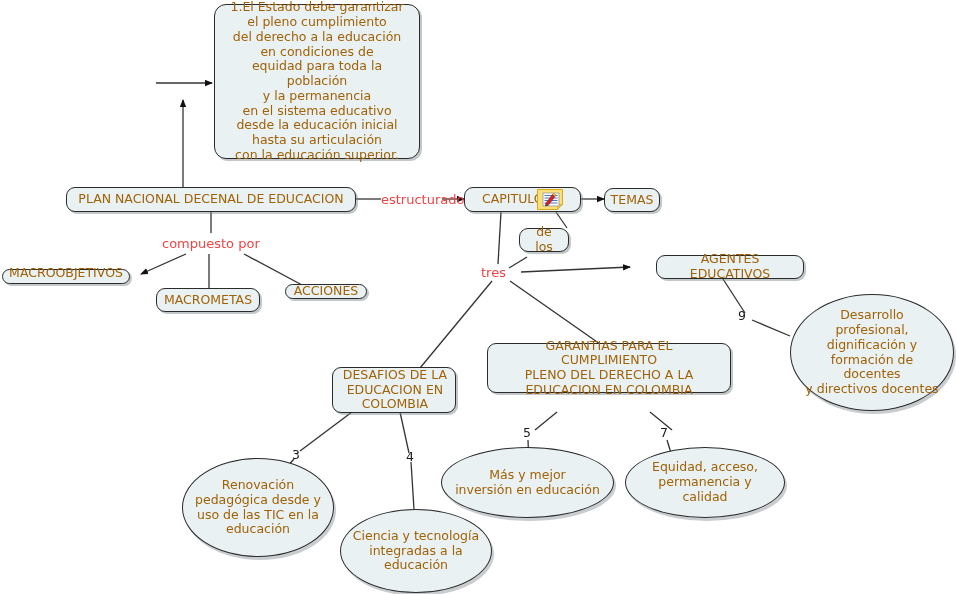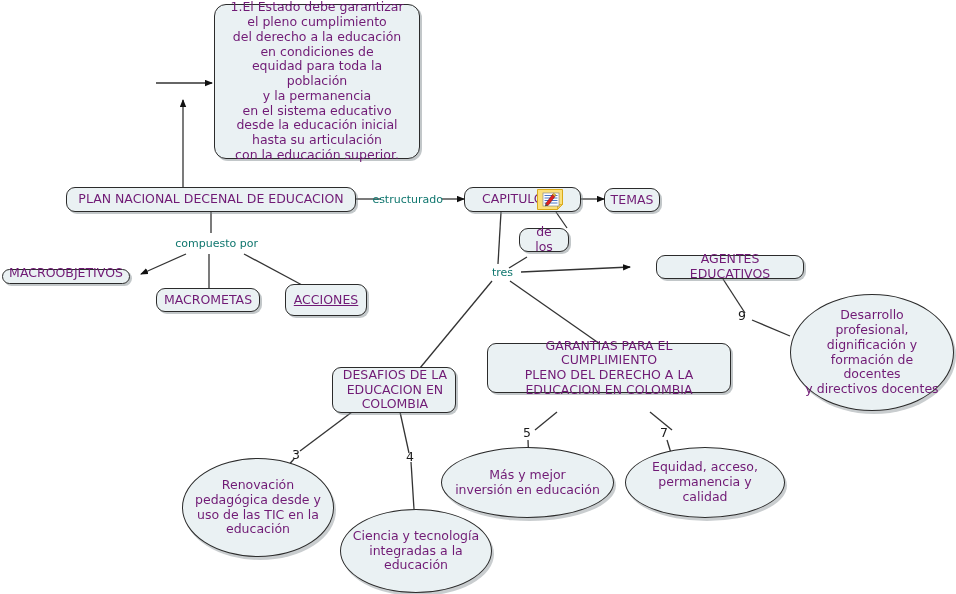--- a/index.html
+++ b/index.html
@@ -24,21 +24,21 @@
     pointer-events: none;
   }
   
   .node {
     position: absolute;
     box-sizing: border-box;
     display: flex;
     align-items: center;
     justify-content: center;
     text-align: center;
-    color: #701a75;
+    color: #a16207;
     background: #eaf1f3;
     border: 1px solid #2b2b2b;
     line-height: 1.18;
     white-space: pre-line;
     z-index: 5;
   }
   .concept {
     border-radius: 9px;
     box-shadow: 2px 2px 0 rgba(120,130,135,0.45);
     font-size: 12.5px;
@@ -52,25 +52,25 @@
     box-shadow: 2px 3px 0 rgba(120,130,135,0.40);
     font-size: 12.5px;
     padding: 4px 10px;
   }
   
   .linklabel {
     position: absolute;
     background: transparent;
     border: none;
     box-shadow: none;
-    color: #0f766e;
-    font-size: 11px;
+    color: #ef4444;
+    font-size: 13px;
     display: flex;
     align-items: center;
-    justify-content: flex-end;
+    justify-content: flex-start;
     white-space: nowrap;
     z-index: 6;
   }
   .numlabel {
     position: absolute;
     background: transparent;
     border: none;
     box-shadow: none;
     color: #1a1a1a;
     font-size: 12.5px;
@@ -189,21 +189,21 @@
   </div>
 
   <div class="node concept" style="left:2px; top:269px; width:128px; height:15px;align-items:flex-end;">
     <span>MACROOBJETIVOS</span>
   </div>
 
   <div class="node concept" style="left:156px; top:288px; width:104px; height:24px;">
     <span>MACROMETAS</span>
   </div>
 
-  <div class="node concept" style="left:285px; top:284px; width:82px; height:32px;text-decoration:underline;">
+  <div class="node concept" style="left:285px; top:284px; width:82px; height:15px;">
     <span>ACCIONES</span>
   </div>
 
   <div class="node concept" style="left:632px; top:255px; width:148px; height:24px;margin-left:24px;">
     <span>AGENTES EDUCATIVOS</span>
   </div>
 
   <div class="node concept" style="left:332px; top:367px; width:124px; height:46px;justify-content:flex-end;">
     <span>DESAFIOS DE LA
 EDUCACION EN

